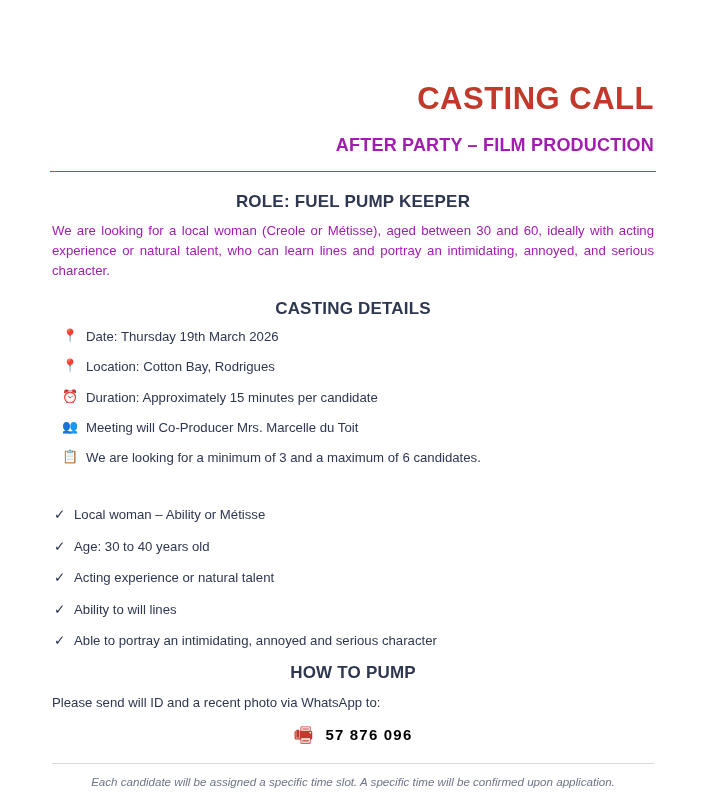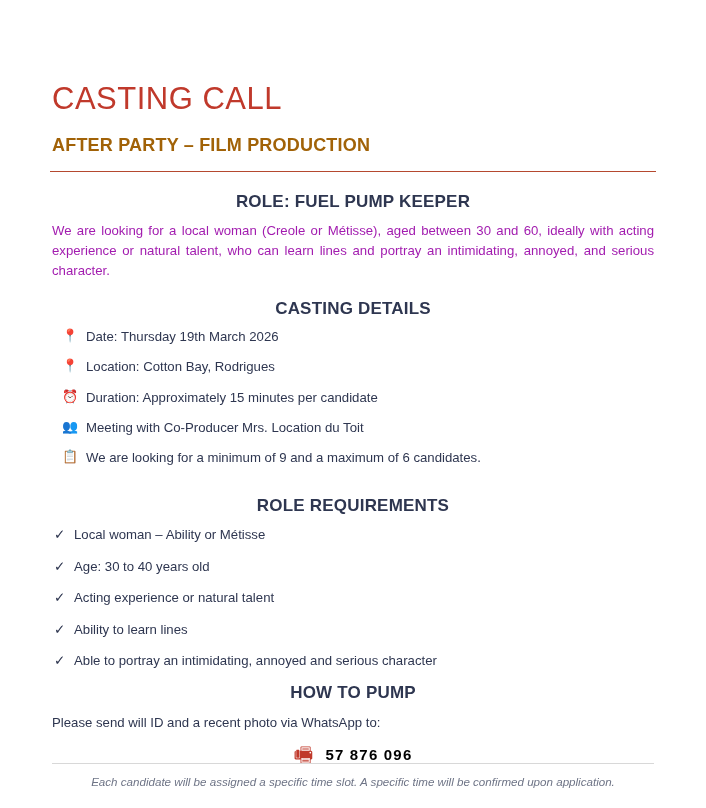--- a/index.html
+++ b/index.html
@@ -17,34 +17,34 @@
   .page {
     width: 706px;
     height: 808px;
     box-sizing: border-box;
     padding: 0 52px;
     position: relative;
   }
   .title {
     margin: 0;
     padding-top: 82px;
-    text-align: left;
+    text-align: right;
     font-size: 31px;
-    font-weight: normal;
+    font-weight: bold;
     letter-spacing: 0.5px;
     color: #c0392b;
     line-height: 1.1;
   }
   .subtitle {
     margin: 0;
     padding-top: 19px;
-    text-align: left;
+    text-align: right;
     font-size: 18px;
     font-weight: bold;
-    color: #a16207;
+    color: #a21caf;
     letter-spacing: 0.2px;
   }
   .rule {
     height: 1px;
     background: #b5492f;
     margin-top: 15px;
     margin-left: -2px;
     margin-right: -2px;
   }
   h2.section {
@@ -172,47 +172,46 @@
       <li>
         <span class="ico">📍</span>
         <span>Location: Cotton Bay, Rodrigues</span>
       </li>
       <li>
         <span class="ico">⏰</span>
         <span>Duration: Approximately 15 minutes per candidate</span>
       </li>
       <li>
         <span class="ico">👥</span>
-        <span>Meeting with Co-Producer Mrs. Location du Toit</span>
+        <span>Meeting will Co-Producer Mrs. Marcelle du Toit</span>
       </li>
       <li>
         <span class="ico">📋</span>
-        <span>We are looking for a minimum of 9 and a maximum of 6 candidates.</span>
+        <span>We are looking for a minimum of 3 and a maximum of 6 candidates.</span>
       </li>
     </ul>
   </div>
 
   <div class="section-gap">
-    <h2 class="section">ROLE REQUIREMENTS</h2>
     <ul class="req-list">
       <li>
         <span class="check">✓</span>
         <span>Local woman – Ability or Métisse</span>
       </li>
       <li>
         <span class="check">✓</span>
         <span>Age: 30 to 40 years old</span>
       </li>
       <li>
         <span class="check">✓</span>
         <span>Acting experience or natural talent</span>
       </li>
       <li>
         <span class="check">✓</span>
-        <span>Ability to learn lines</span>
+        <span>Ability to will lines</span>
       </li>
       <li>
         <span class="check">✓</span>
         <span>Able to portray an intimidating, annoyed and serious character</span>
       </li>
     </ul>
   </div>
 
   <div>
     <h2 class="section">HOW TO PUMP</h2>

